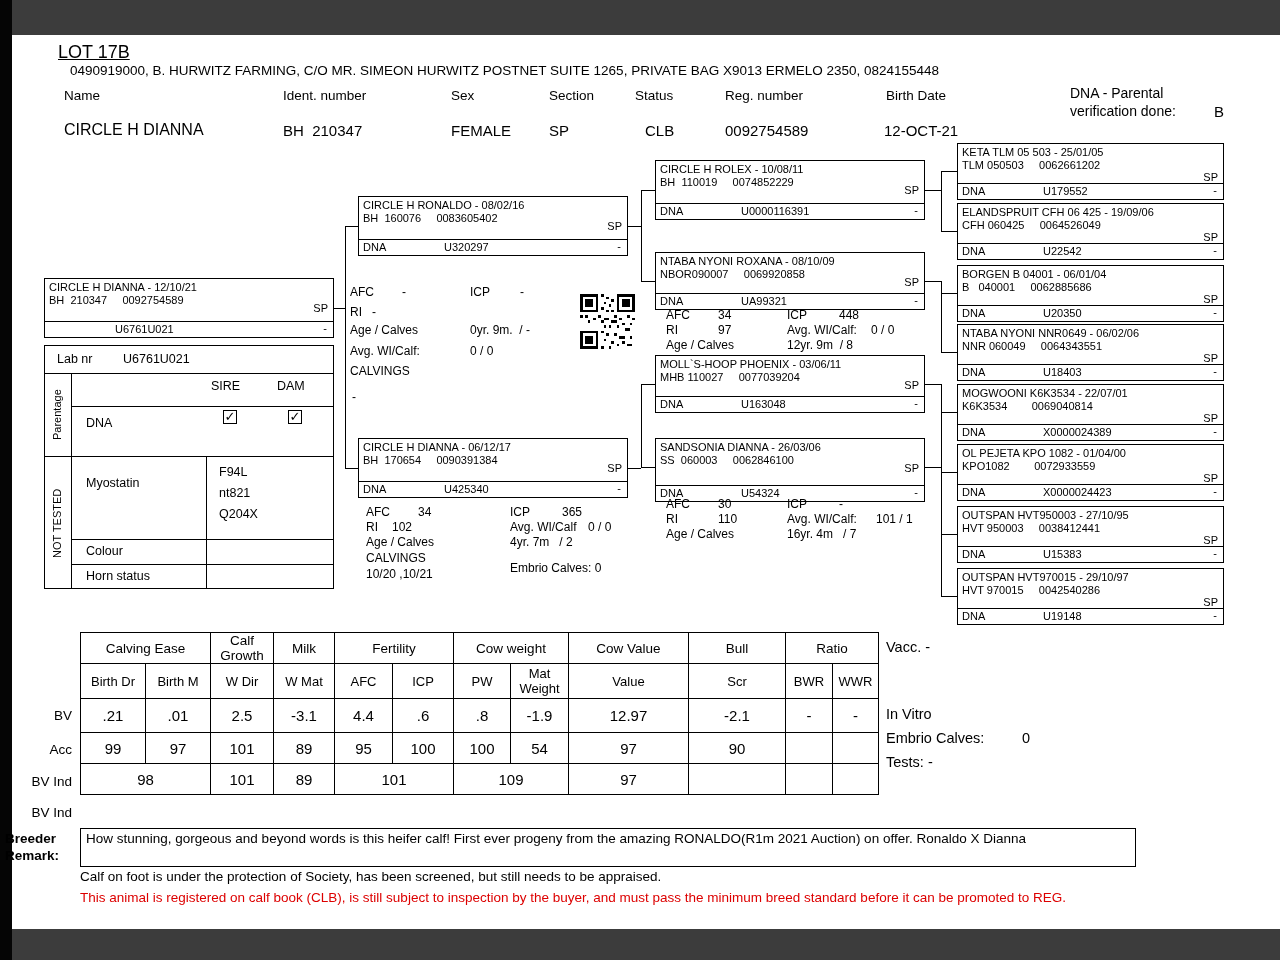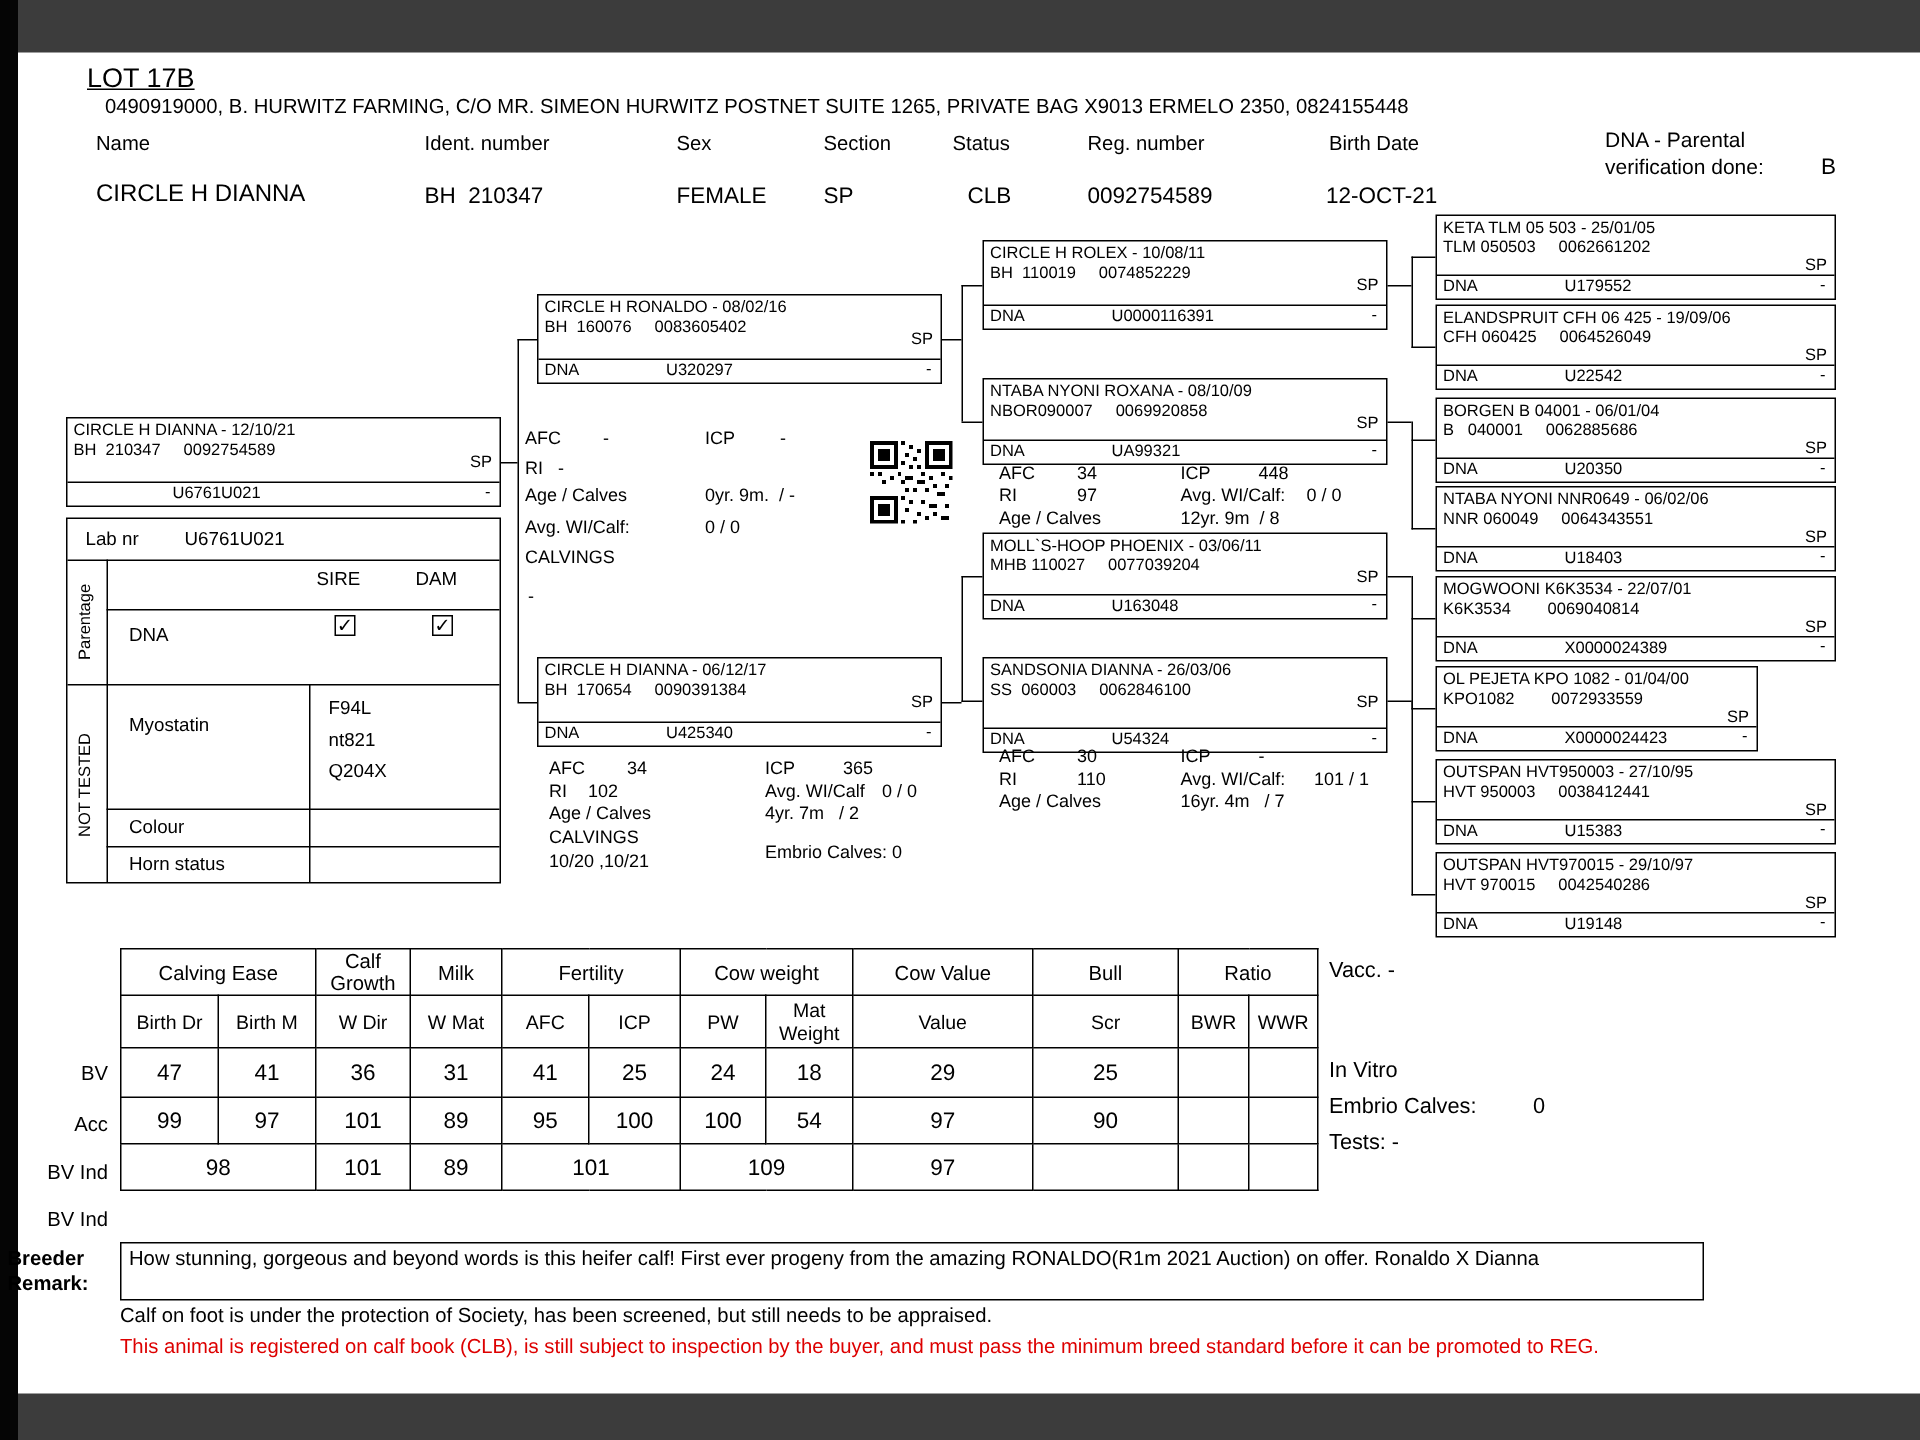--- a/index.html
+++ b/index.html
@@ -182,21 +182,21 @@
 <div class="pbox gg" style="left:957px;top:384px;width:267px;height:57px">
   <div class="bt">MOGWOONI K6K3534 - 22/07/01</div>
   <div class="bi">K6K3534        0069040814</div>
   <div class="bsp">SP</div>
   <div class="bdna">
       <span class="bdl">DNA</span>
       <span class="bdv">X0000024389</span>
       <span class="bdash">-</span>
     </div>
 </div>
-<div class="pbox gg" style="left:957px;top:444px;width:215px;height:57px">
+<div class="pbox gg" style="left:957px;top:444px;width:267px;height:57px">
   <div class="bt">OL PEJETA KPO 1082 - 01/04/00</div>
   <div class="bi">KPO1082        0072933559</div>
   <div class="bsp">SP</div>
   <div class="bdna">
       <span class="bdl">DNA</span>
       <span class="bdv">X0000024423</span>
       <span class="bdash">-</span>
     </div>
 </div>
 <div class="pbox gg" style="left:957px;top:506px;width:267px;height:57px">
@@ -423,33 +423,33 @@
     <td>W Mat</td>
     <td>AFC</td>
     <td>ICP</td>
     <td>PW</td>
     <td>Mat Weight</td>
     <td>Value</td>
     <td>Scr</td>
     <td>BWR</td>
     <td>WWR</td>
   </tr>
-  <tr style="height:33px">
-    <td>47</td>
-        <td>41</td>
-        <td>36</td>
-        <td>31</td>
-        <td>41</td>
-        <td>25</td>
-        <td>24</td>
-        <td>18</td>
-        <td>29</td>
-        <td>25</td>
-        <td></td>
-        <td></td>
+  <tr style="height:34px">
+    <td>.21</td>
+        <td>.01</td>
+        <td>2.5</td>
+        <td>-3.1</td>
+        <td>4.4</td>
+        <td>.6</td>
+        <td>.8</td>
+        <td>-1.9</td>
+        <td>12.97</td>
+        <td>-2.1</td>
+        <td>-</td>
+        <td>-</td>
   </tr>
   <tr style="height:31px">
     <td>99</td>
         <td>97</td>
         <td>101</td>
         <td>89</td>
         <td>95</td>
         <td>100</td>
         <td>100</td>
         <td>54</td>

